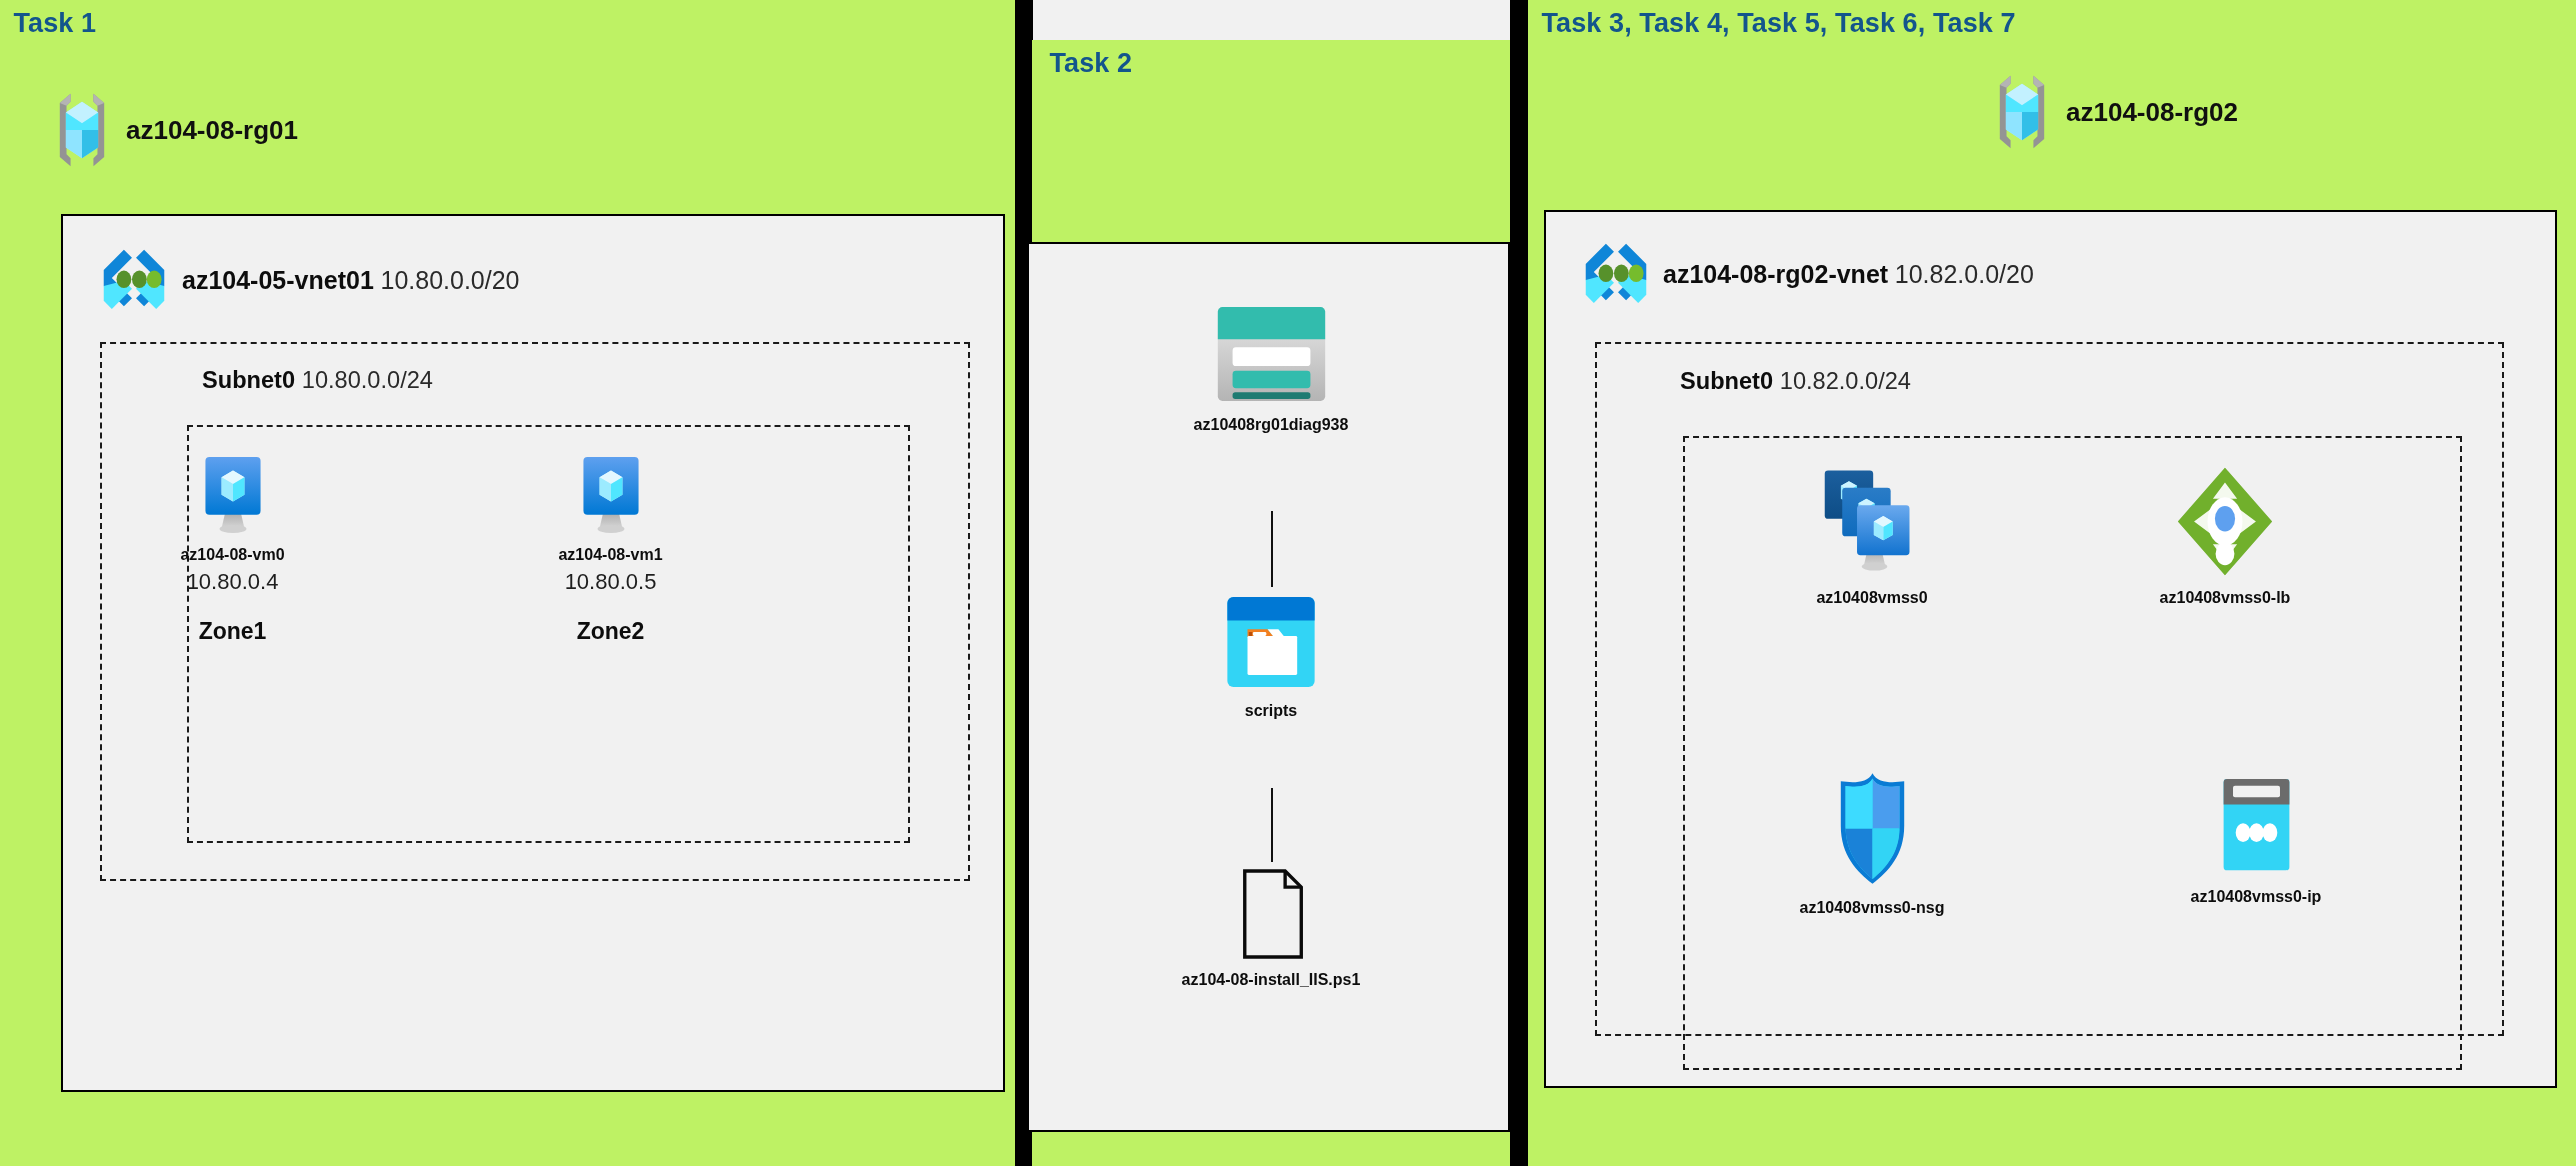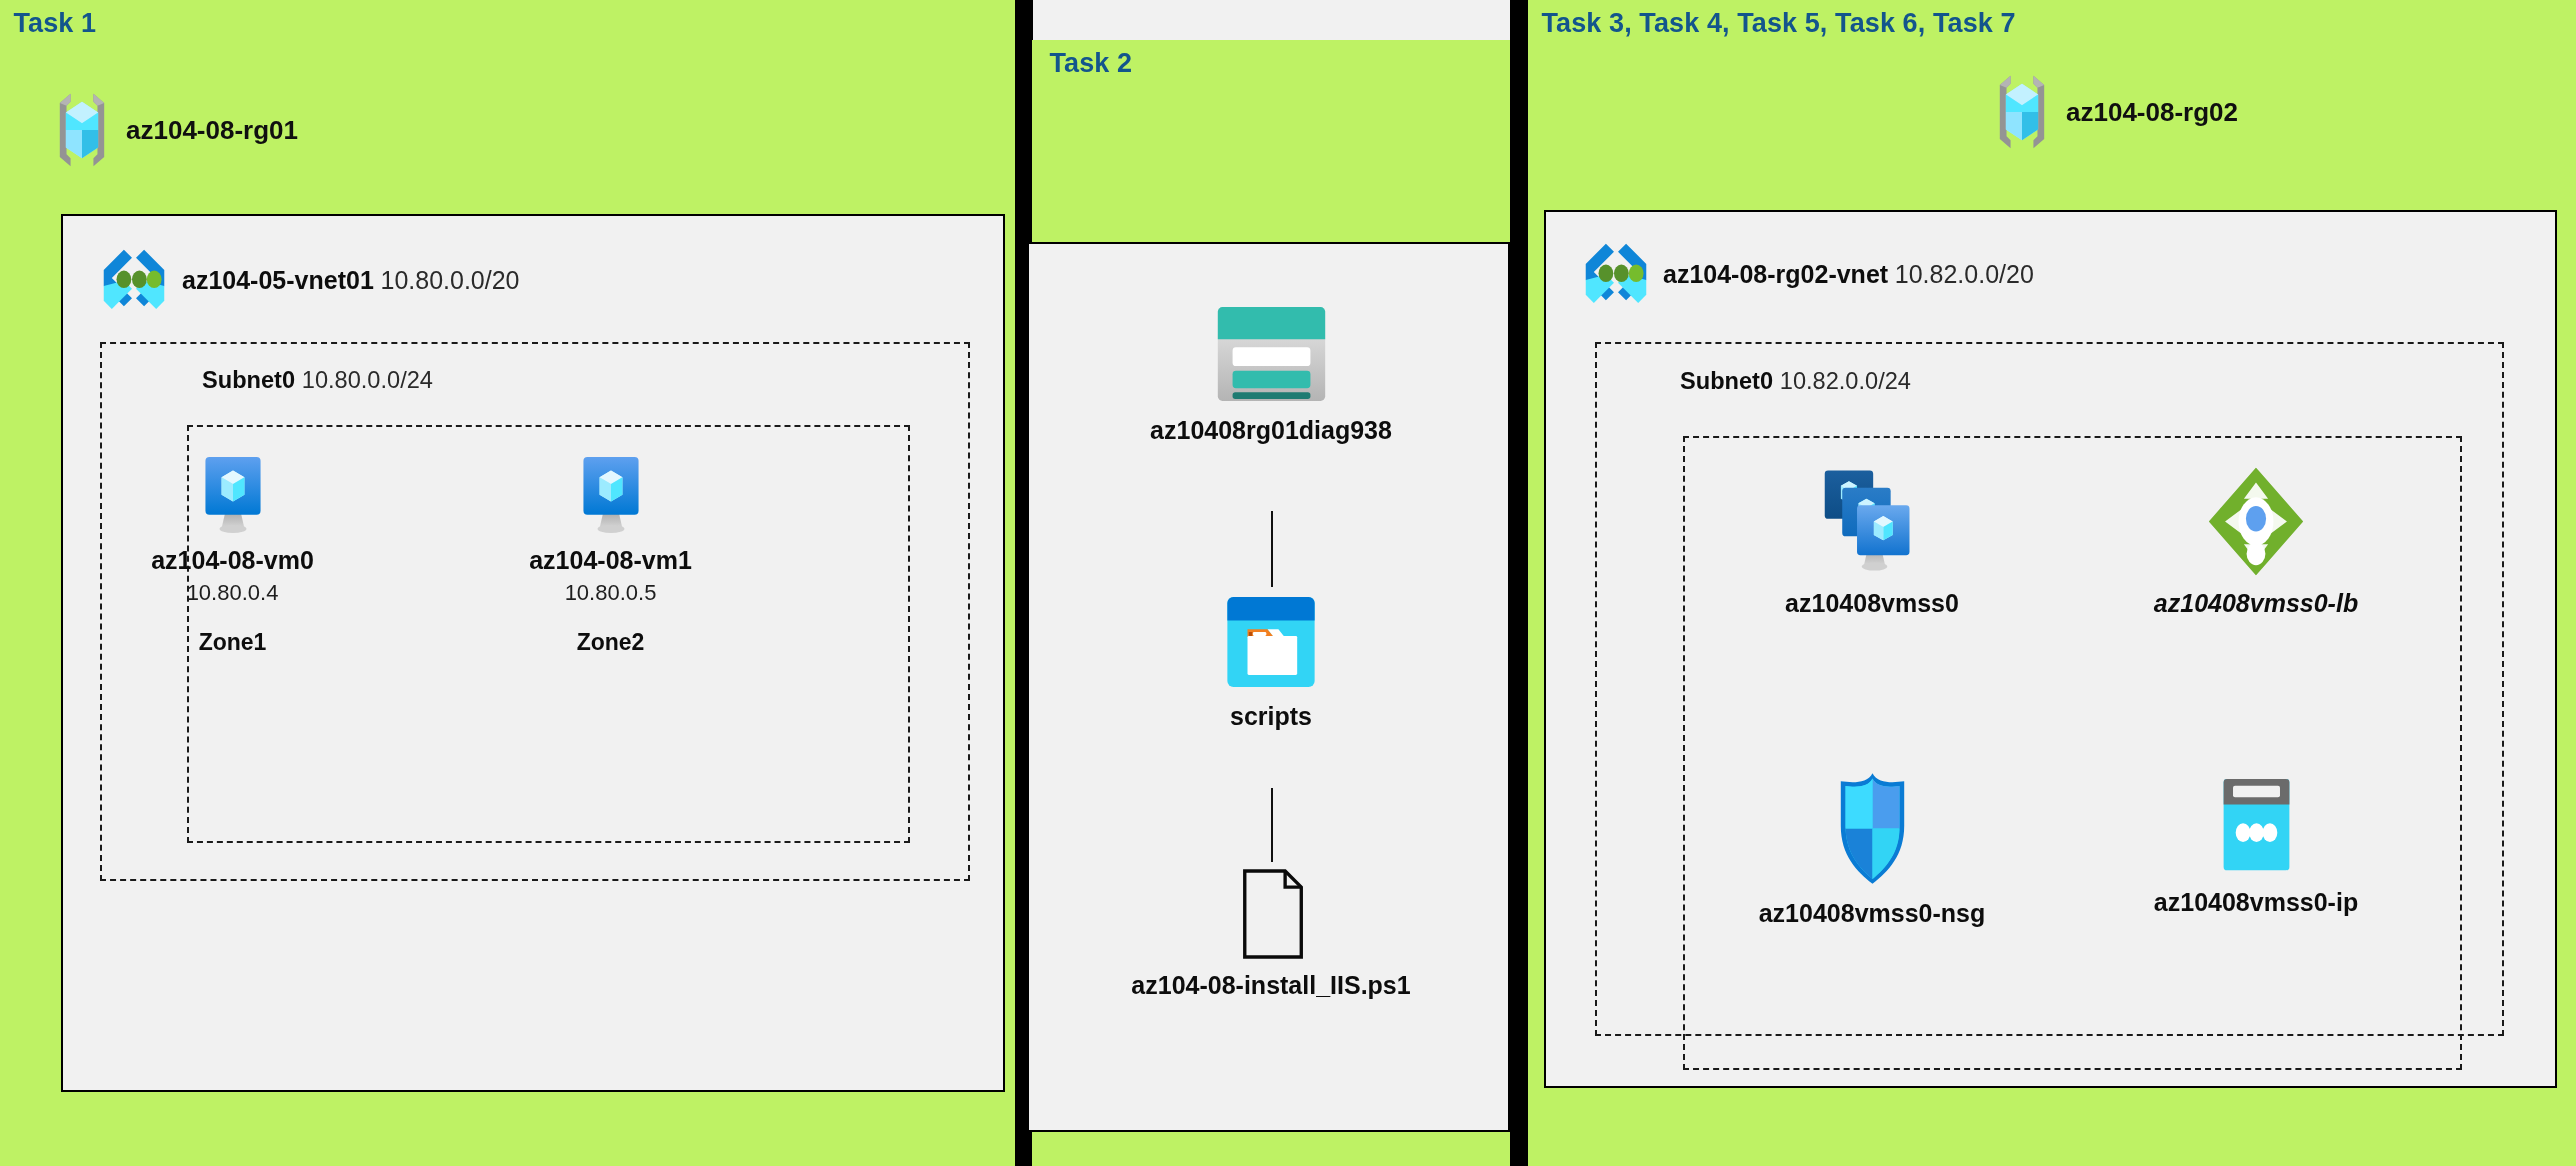--- a/index.html
+++ b/index.html
@@ -113,21 +113,21 @@
 
   
   .node {
     position: absolute;
     display: flex;
     flex-direction: column;
     align-items: center;
     white-space: nowrap;
   }
   .node-title {
-    font-size: 25px;
+    font-size: 16px;
     font-weight: bold;
     color: #0d0d0d;
     margin-top: 10.8px;
   }
   .node-sub {
     font-size: 22px;
     font-weight: normal;
     color: #1e1e1e;
     margin-top: 5.4px;
   }
@@ -405,21 +405,21 @@
           <rect x="62" y="60" width="78" height="74" rx="5" fill="url(#vmssC)"></rect>
           <path d="M101 76 L115 84 L115 104 L101 112 L87 104 L87 84 Z" fill="#c3f1ff"></path>
           <path d="M101 76 L115 84 L101 92 L87 84 Z" fill="#e3f8ff"></path>
           <path d="M101 92 L115 84 L115 104 L101 112 Z" fill="#50e6ff"></path>
           <path d="M101 92 L87 84 L87 104 L101 112 Z" fill="#9cebff"></path>
         </svg>
       </span>
       <span class="node-title">az10408vmss0</span>
     </div>
 
-    <div class="node" style="left:539px; top:465px; width:378px;font-style:italic;">
+    <div class="node" style="left:508px; top:465px; width:378px;">
       <span>
         <svg width="108" height="113" viewBox="0 0 160 168">
           <path d="M80 4 L150 84 L80 164 L10 84 Z" fill="#6ba32b"></path>
           <path d="M80 4 L150 84 L80 164 L10 84 Z" fill="#76bc2d" opacity="0.55"></path>
 
           <path d="M80 26 L98 50 H88 V70 H72 V50 H62 Z" fill="#ffffff" opacity="0.92"></path>
           <path d="M34 84 L58 66 V76 H78 V92 H58 V102 Z" fill="#ffffff" opacity="0.92"></path>
           <path d="M126 84 L102 66 V76 H82 V92 H102 V102 Z" fill="#ffffff" opacity="0.92"></path>
           <path d="M80 142 L62 118 H72 V98 H88 V118 H98 Z" fill="#ffffff" opacity="0.92"></path>
 

